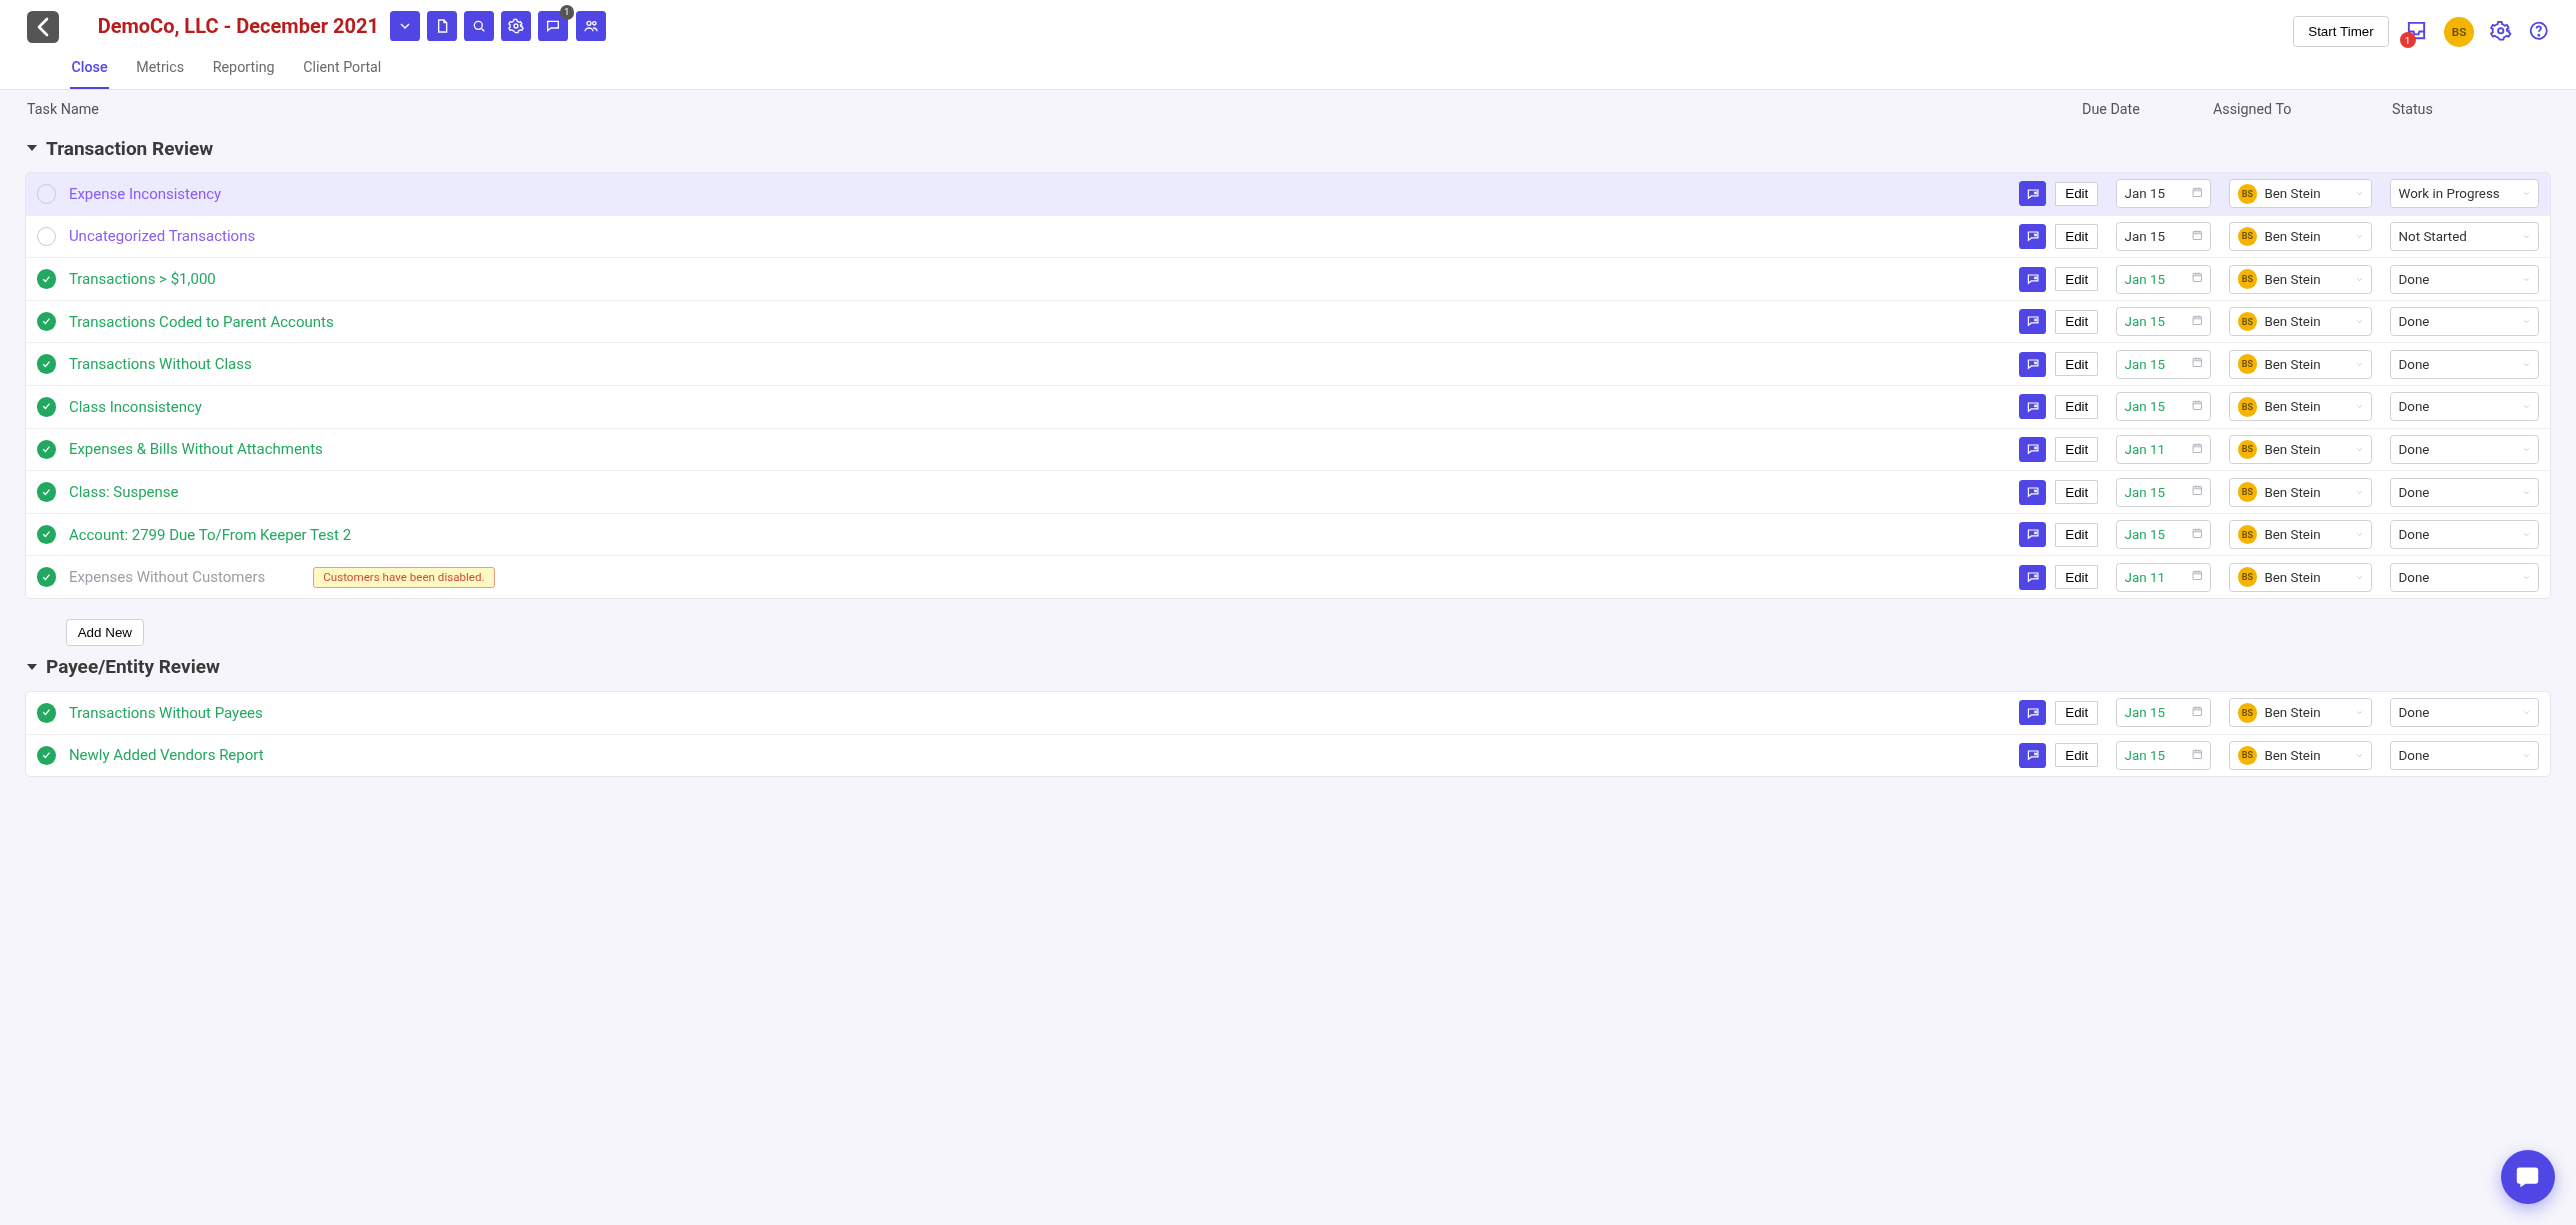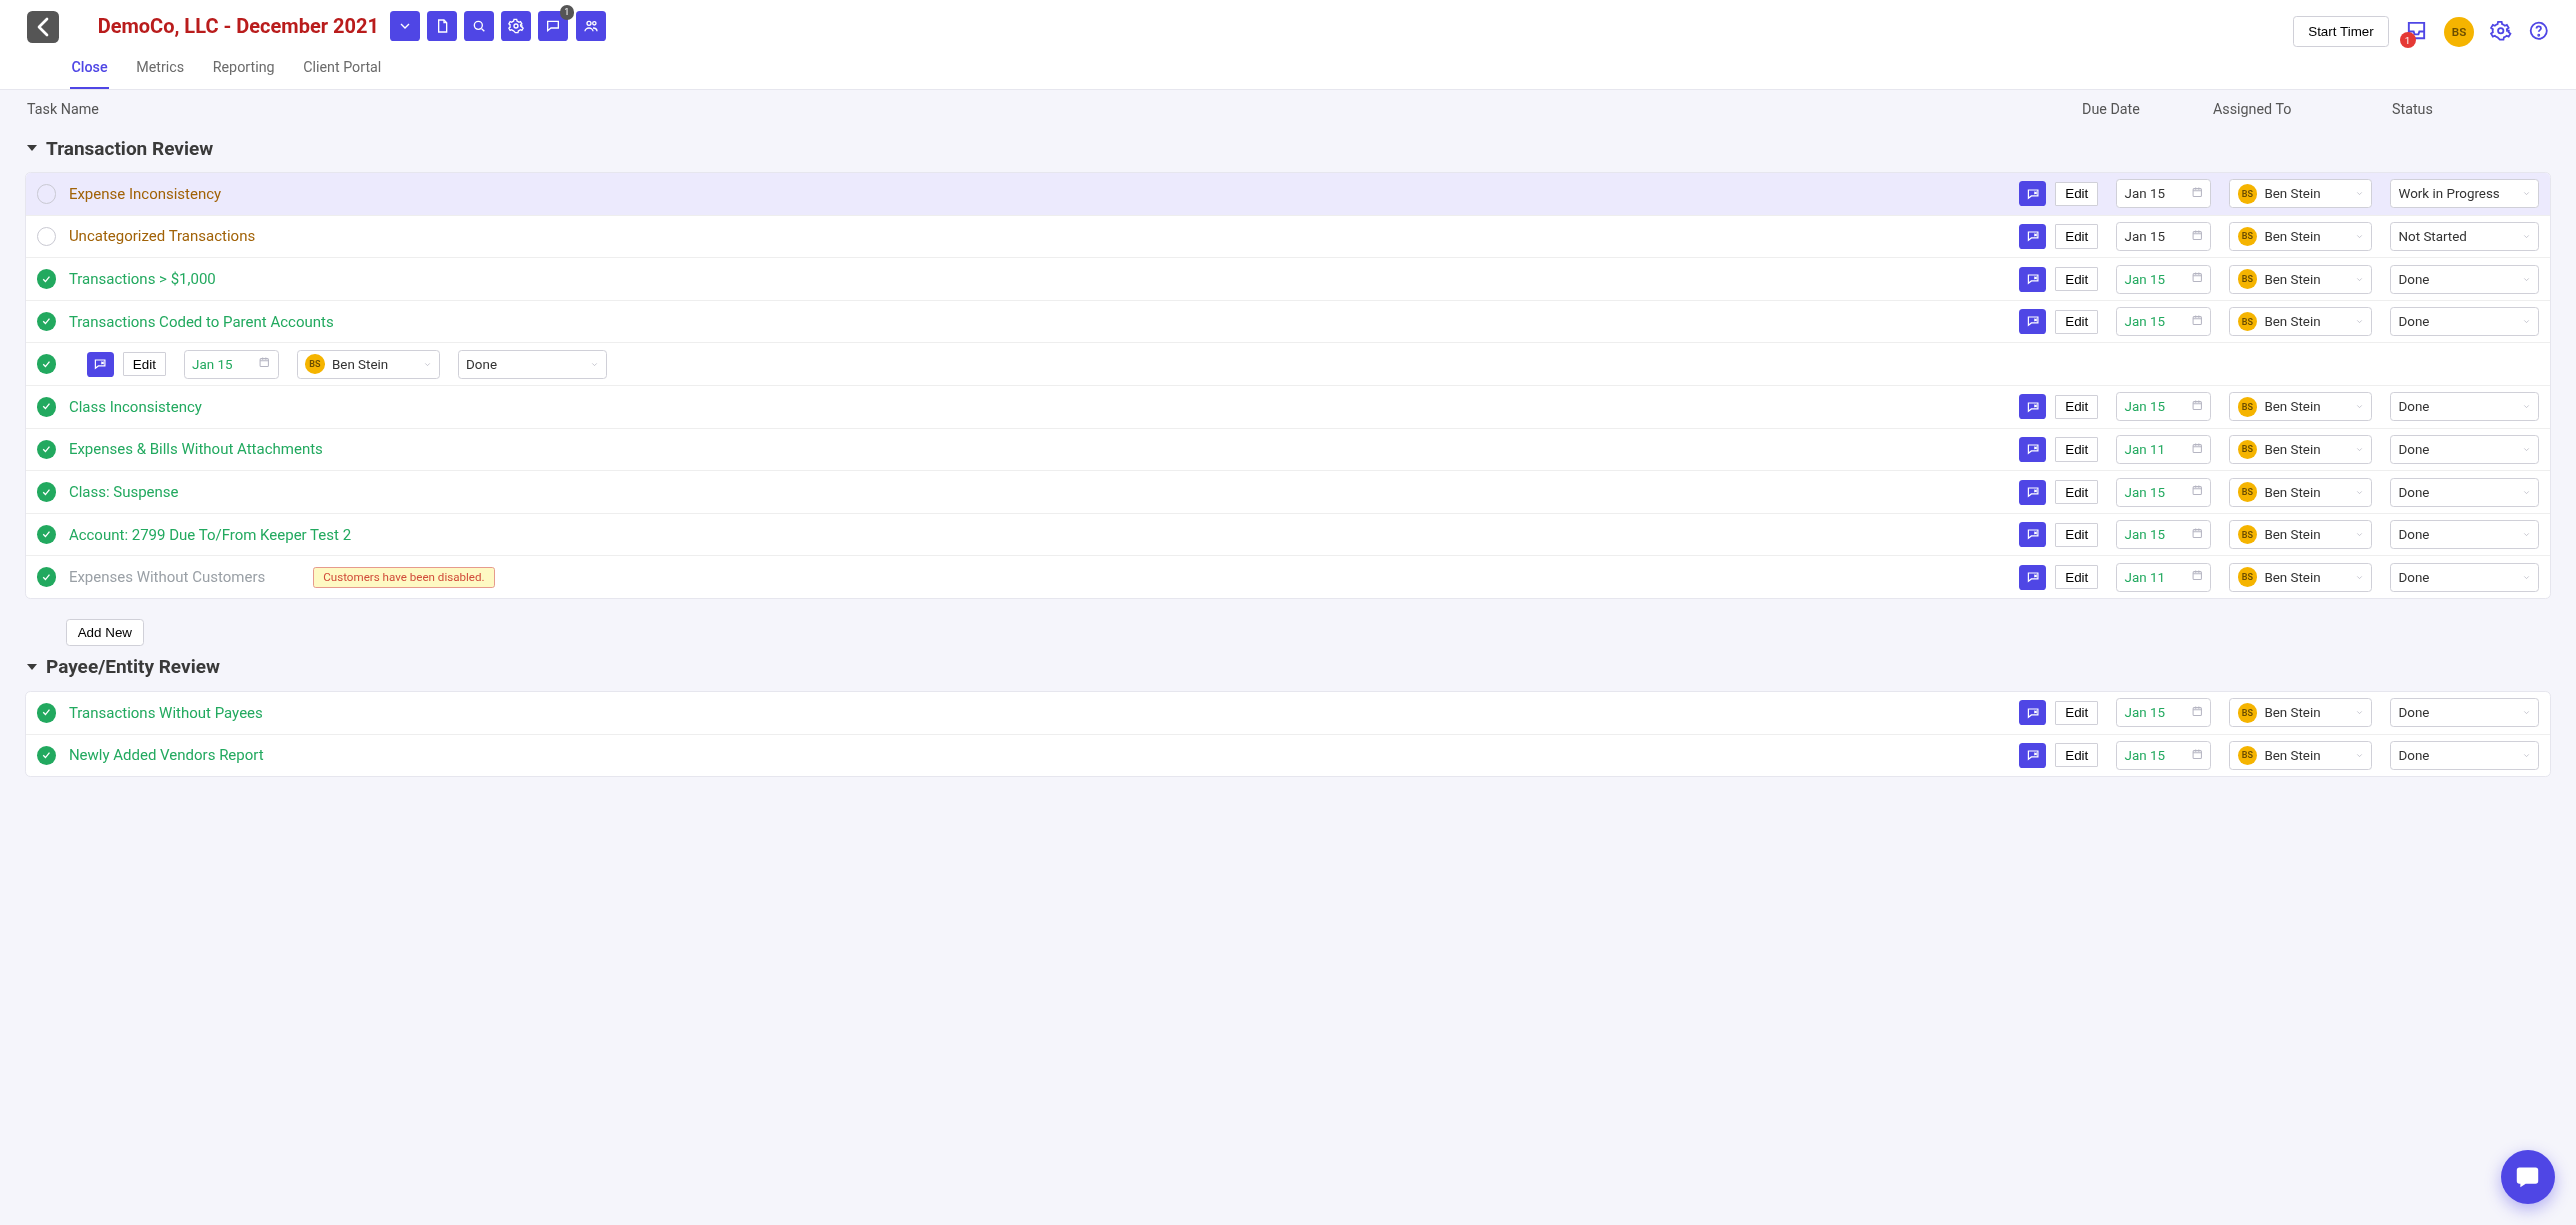--- a/index.html
+++ b/index.html
@@ -104,21 +104,21 @@
   .status-icon {
     width:19.7px; height:19.7px; border-radius:50%;
     display:flex; align-items:center; justify-content:center;
     flex-shrink:0; margin-right:12.5px;
   }
   .status-open { border:1.8px solid #c9c9d2; }
   .status-done { background:#22a95f; }
   .status-done svg { width:10.7px; height:10.7px; stroke:#fff; fill:none; stroke-width:3;}
   .task-name { flex:1 1 auto; font-size:15px; display:flex; align-items:center; gap:10.7px;}
   .task-name.done { color:#22a95f; }
-  .task-name.black { color:#a16207;}
+  .task-name.black { color:#8b5cf6;}
   .task-name.muted { color:#9aa0a6;gap:48px; }
   .warn-tag {
     border:0.9px solid #e69a8d; color:#d14b3a; background:#fef9c3;
     font-size:11.6px; padding:2.7px 9px; border-radius:2.7px;
   }
 
   .row-actions { display:flex; align-items:center; gap:9px; width:97px; justify-content:flex-end;}
   .chat-btn {
     width:27px; height:25px; border-radius:3.6px; background:#4f46e5;
     display:flex; align-items:center; justify-content:center; cursor:pointer;
@@ -429,20 +429,23 @@
               </svg></span>
           </div>
         </div>
       </div>
       <div class="task-row">
         <div class="status-icon status-done">
           <svg viewBox="0 0 24 24">
             <path d="M5 12l5 5 9-11"></path>
           </svg>
         </div>
+        <div class="task-name done">
+          <span>Transactions Without Class</span>
+        </div>
         <div class="row-actions">
           <div class="chat-btn">
             <svg viewBox="0 0 24 24">
               <path d="M4 5h16v10H9l-5 4z"></path>
               <path d="M14 8l4 4M18 8l-4 4"></path>
             </svg>
           </div>
           <button class="edit-btn">Edit</button>
         </div>
         <div class="cell-wrap">

